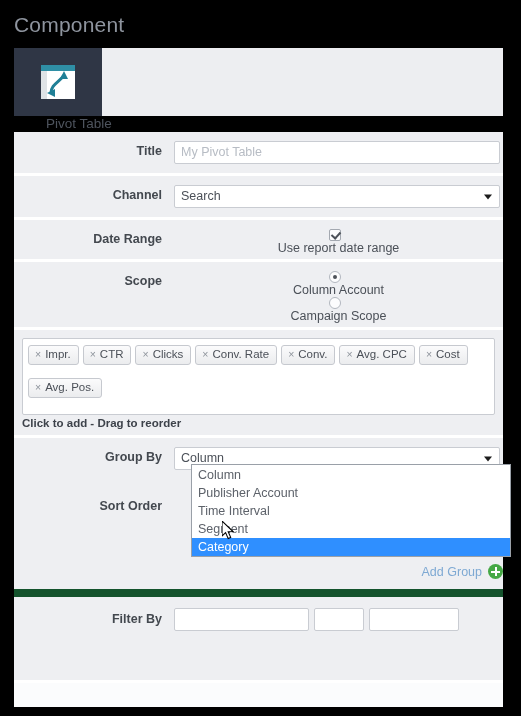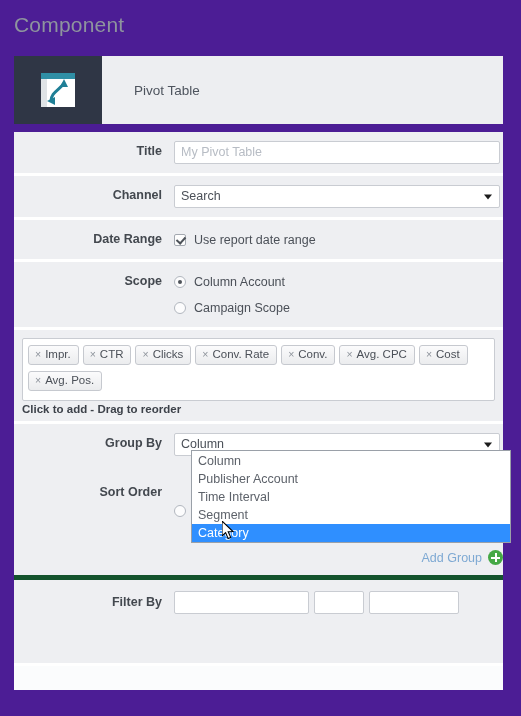--- a/index.html
+++ b/index.html
@@ -6,42 +6,42 @@
   html, body {
     margin: 0; padding: 0;
     width: 521px; height: 716px;
     background: #ffffff;
     font-family: "Liberation Sans", sans-serif;
     overflow: hidden;
   }
   #app {
     position: relative;
     width: 521px; height: 716px;
-    background: #4c1d95;
+    background: #000000;
     text-decoration: underline;
   }
 
   
   .page-title {
     position: absolute;
     left: 14px; top: 13px;
     font-size: 21px;
     color: #8e949e;
     letter-spacing: .2px;
     font-weight: 400;
   }
 
   
   .component-bar {
     position: absolute;
-    left: 14px; top: 56px;
+    left: 14px; top: 48px;
     width: 489px; height: 68px;
     background: #edeef1;
     display: flex;
-    align-items: center;
+    flex-direction: column;
   }
   .comp-icon {
     width: 88px; height: 68px;
     background: #2f3645;
     display: flex; align-items: center; justify-content: center;
     flex: 0 0 auto;
   }
   .comp-icon svg { display: block; }
   .comp-label {
     margin-left: 32px;
@@ -93,21 +93,21 @@
     position: absolute;
     right: 7px; top: 50%;
     transform: translateY(-50%);
     width: 0; height: 0;
     border-left: 4px solid transparent;
     border-right: 4px solid transparent;
     border-top: 5px solid #1c1c1c;
   }
 
   
-  .optline { display: flex; align-items: center; height: 21px; margin-bottom: 5px; }
+  .optline { display: flex; align-items: center; height: 21px; margin-bottom: 5px; flex-direction: column; }
   .optline:last-child { margin-bottom: 0; }
   .cbox {
     width: 12px; height: 12px;
     border: 1px solid #a3a8b0;
     background: #fdfdfd;
     border-radius: 2px;
     position: relative;
     margin-right: 8px;
     flex: 0 0 auto;
   }
@@ -160,40 +160,40 @@
     min-height: 46px;
   }
   .tag {
     display: inline-block;
     background: linear-gradient(#fbfbfc, #ebecee);
     border: 1px solid #c6c9cf;
     border-radius: 3px;
     font-size: 11.5px;
     color: #4b5058;
     padding: 2px 7px 3px 6px;
-    margin: 0 4px 5px 0;
+    margin: 0 4px 12px 0;
     line-height: 13px;
     white-space: nowrap;
   }
   .tag .x {
     color: #8d939b;
     font-size: 10.5px;
     margin-right: 4px;
   }
   .hint {
     font-size: 11.5px;
     font-weight: bold;
     color: #3d424a;
     padding: 2px 0 0 8px;
   }
 
   
   .group-block {
     background: #eeeff2;
-    border-bottom: 5px solid #14532d;
+    border-bottom: 8px solid #14532d;
     padding: 9px 0 12px 0;
     position: relative;
   }
   .addgroup {
     position: absolute;
     right: 0; bottom: 10px;
     display: flex; align-items: center;
     font-size: 12.5px;
     color: #7ea9d3;
     text-align: right;

